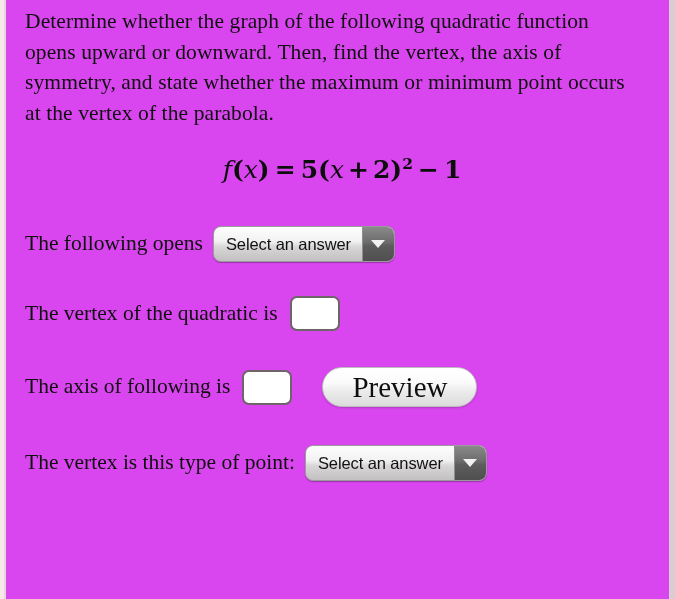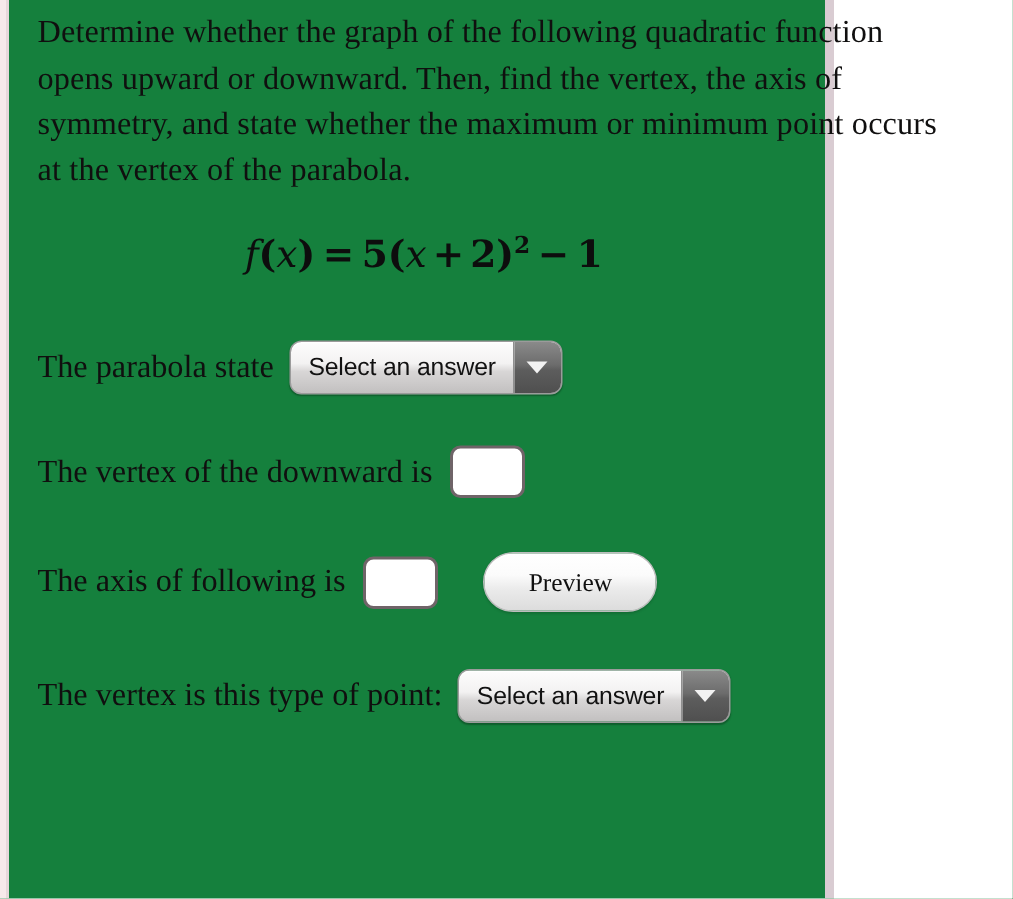--- a/index.html
+++ b/index.html
@@ -10,24 +10,24 @@
   body {
     width: 675px;
     height: 599px;
     overflow: hidden;
     font-family: "Liberation Serif", "DejaVu Serif", serif;
   }
 
   
   #page {
     position: relative;
-    width: 556px;
+    width: 675px;
     height: 599px;
     box-sizing: border-box;
-    background: #15803d;
+    background: #d946ef;
     border-left: 4px solid #f7e9ea;
     border-right: 6px solid #d9ccd2;
   }
   #page::before {
     content: "";
     position: absolute;
     left: 0; top: 0;
     width: 2px; height: 100%;
     background: #e8d7da;
   }
@@ -156,21 +156,21 @@
   
   .preview-btn {
     margin-left: 30px;
     height: 40px;
     padding: 0 29px;
     border-radius: 22px;
     border: 1px solid #bdbdbd;
     background: linear-gradient(to bottom, #ffffff 0%, #fbfbfb 38%, #ebebeb 62%, #dcdcdc 100%);
     box-shadow: 0 1px 2px rgba(0,0,0,.18), inset 0 1px 0 #ffffff;
     font-family: "Liberation Serif", "DejaVu Serif", serif;
-    font-size: 17px;
+    font-size: 29px;
     color: #0f0f0f;
     cursor: pointer;
     line-height: 1;
   }
 
   
   #row-opens  .select { margin-left: 10px; }
   #row-type   .select { margin-left: 10px; }
   #row-vertex .answer-input { margin-left: 12px; }
   #row-axis   .answer-input { margin-left: 12px; }
@@ -181,31 +181,31 @@
 <div id="page">
   <div id="content">
 
     <p class="prompt">Determine whether the graph of the following quadratic function opens upward or downward. Then, find the vertex, the axis of symmetry, and state whether the maximum or minimum point occurs at the vertex of the parabola.</p>
 
     <div class="math">
       <span class="mi">f</span><span class="mo-paren">(</span><span class="mi">x</span><span class="mo-paren">)</span><span class="mo">=</span><span class="mn">5</span><span class="mo-paren">(</span><span class="mi">x</span><span class="mo tight">+</span><span class="mn">2</span><span class="mo-paren">)</span><sup>2</sup><span class="mo">−</span><span class="mn">1</span>
     </div>
 
     <div class="row" id="row-opens">
-      <span class="row-label">The parabola state</span>
+      <span class="row-label">The following opens</span>
       <div class="select">
         <span class="select-value">Select an answer</span>
         <span class="select-arrow">
           <span class="tri"></span>
         </span>
       </div>
     </div>
 
     <div class="row" id="row-vertex">
-      <span class="row-label">The vertex of the downward is</span>
+      <span class="row-label">The vertex of the quadratic is</span>
       <input class="answer-input" type="text" value="" style="">
     </div>
 
     <div class="row" id="row-axis">
       <span class="row-label">The axis of following is</span>
       <input class="answer-input" type="text" value="" style="">
       <button class="preview-btn">Preview</button>
     </div>
 
     <div class="row" id="row-type">

